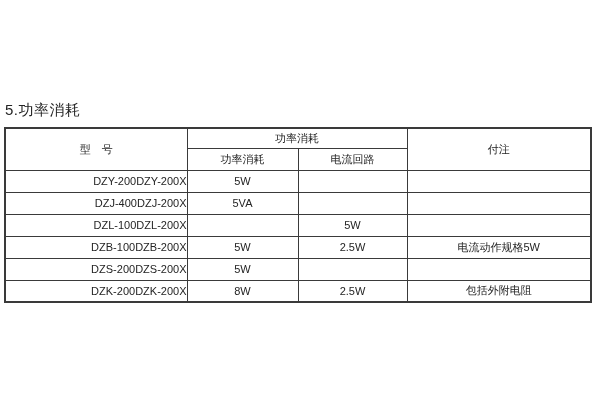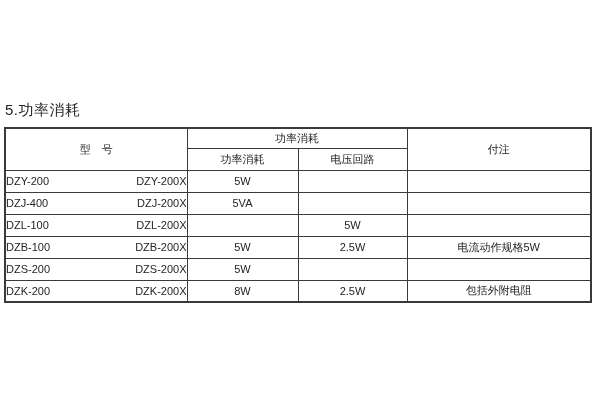--- a/index.html
+++ b/index.html
@@ -44,23 +44,22 @@
     padding: 0;
     overflow: hidden;
     white-space: nowrap;
     margin-left: 32px;
   }
   tr.hdr-group-row { height: 20px; }
   tr.hdr-sub-row   { height: 22px; }
   tr.data-row      { height: 22px; }
   .model-pair {
     display: flex;
-    justify-content: space-between;
+    justify-content: flex-end;
     align-items: center;
-    gap: 14px;
   }
 </style>
 </head>
 <body>
 
 <div class="page">
 
   <div class="section-heading">5.功率消耗</div>
 
   <table class="spec-table">
@@ -71,21 +70,21 @@
       <col class="c-note">
     </colgroup>
     <tbody>
       <tr class="hdr-group-row">
         <th rowspan="2">型　号</th>
         <th colspan="2">功率消耗</th>
         <th rowspan="2">付注</th>
       </tr>
       <tr class="hdr-sub-row">
         <th>功率消耗</th>
-        <th>电压回路</th>
+        <th>电流回路</th>
       </tr>
 
       <tr class="data-row">
         <td>
           <div class="model-pair">
             <span>DZY-200</span>
             <span>DZY-200X</span>
           </div>
         </td>
         <td>5W</td>

